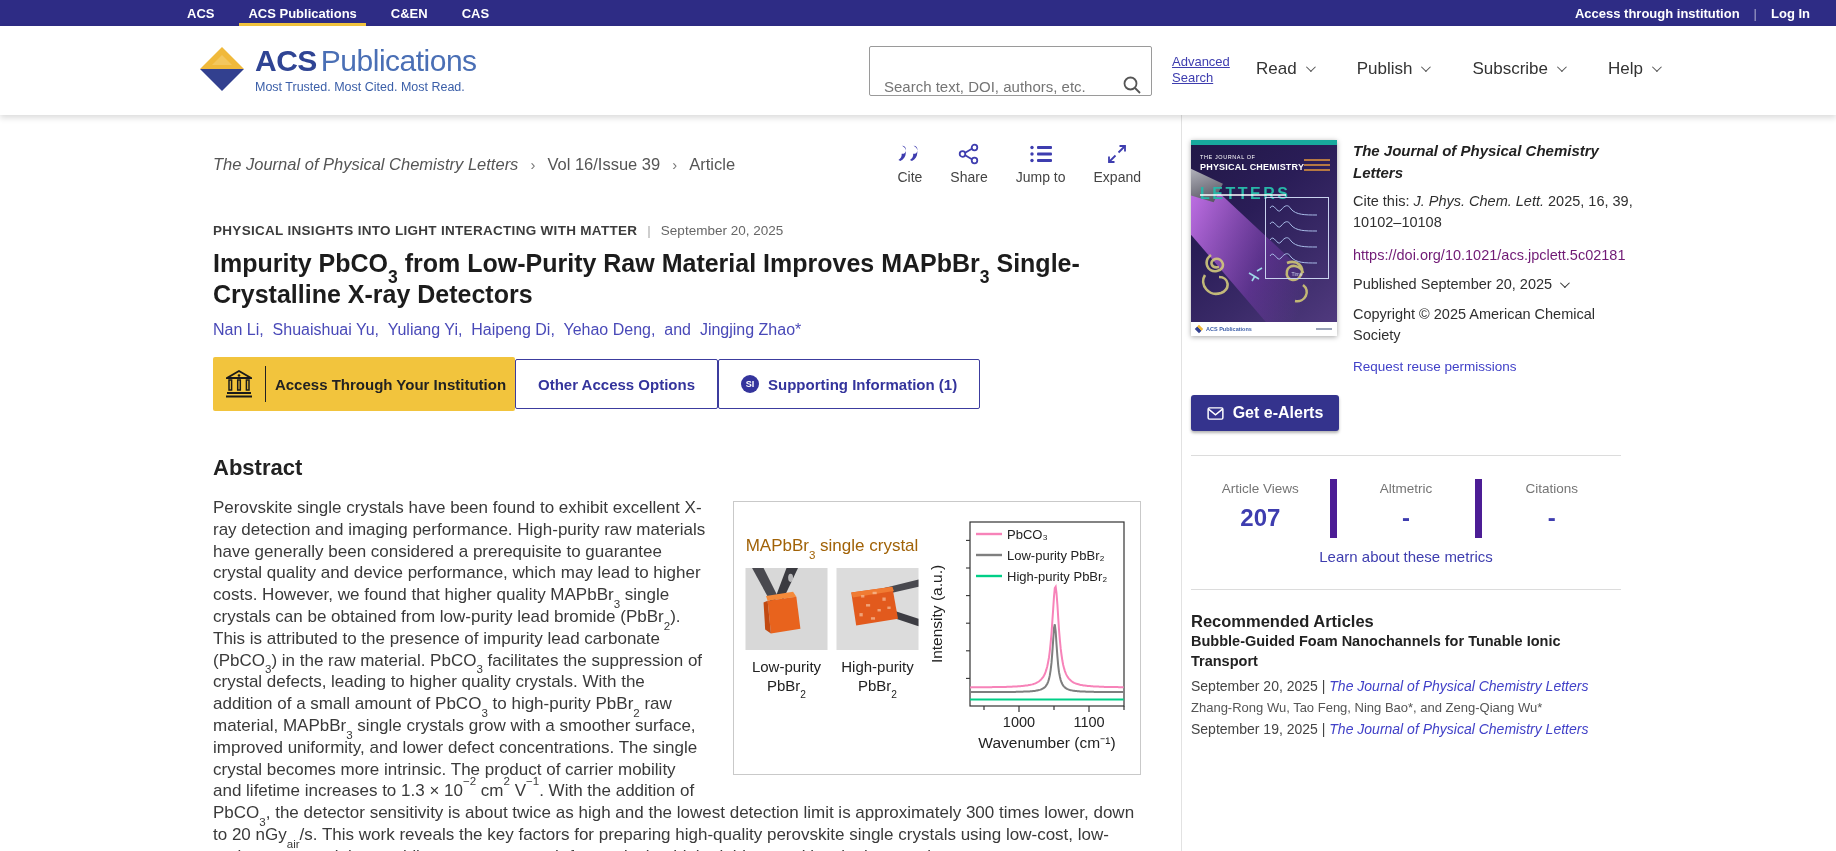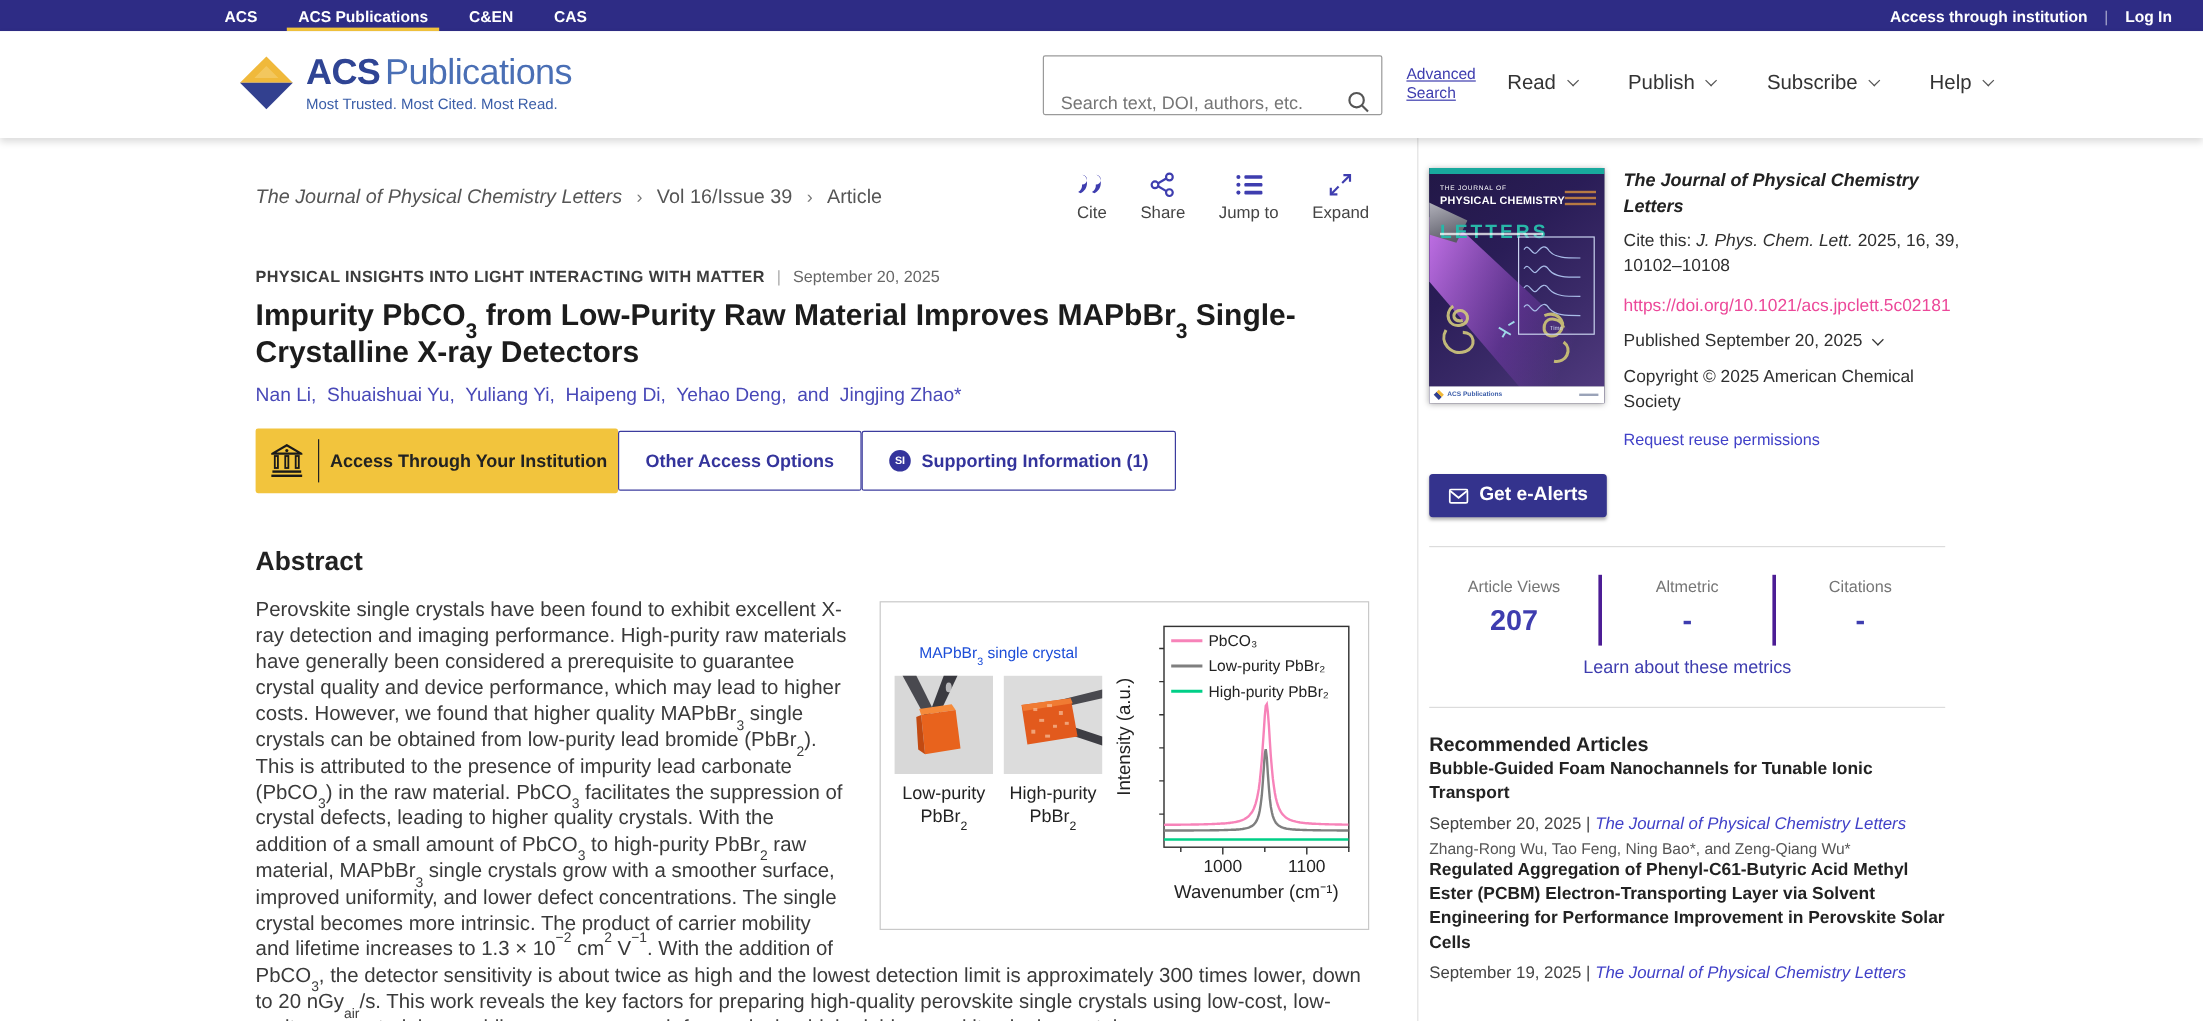--- a/index.html
+++ b/index.html
@@ -70,21 +70,21 @@
   .si-badge { width:18px; height:18px; border-radius:50%; background:#34349c; color:#fff; font-size:9px; font-weight:bold; display:flex; align-items:center; justify-content:center; }
 
   
   .abstract-h { margin-top:44px; font-size:22px; font-weight:bold; color:#222; }
   .abstract-body { margin-top:16px; max-width:930px; }
   .abstract-fig { float:right; width:408px; height:274px; border:1px solid #c9c9c9; background:#fff; margin:4px 0 14px 26px; padding:12px 10px; display:flex; gap:6px; cursor:pointer; }
   .abstract-text { font-size:17px; line-height:21.8px; color:#3a3a3a; text-align:left; }
 
   
   .fig-left { width:182px; display:flex; flex-direction:column; align-items:center; }
-  .fig-crystal-title { margin-top:22px; font-size:13px; color:#1d4ed8; }
+  .fig-crystal-title { margin-top:22px; font-size:17px; color:#a16207; }
   .photo-row { margin-top:12px; display:flex; gap:6px; }
   .photo { width:85px; height:82px; }
   .photo svg { display:block; width:100%; height:100%; }
   .caption-row { margin-top:8px; display:flex; gap:6px; }
   .fig-caption { width:85px; text-align:center; font-size:15px; line-height:1.25; color:#222; }
 
   
   .fig-chart { width:205px; }
   .fig-chart svg { display:block; }
 
@@ -105,32 +105,32 @@
   .inset-xlabel { position:absolute; bottom:1px; width:100%; text-align:center; font-size:5px; color:#cfd6ef; }
   .cover-footer { position:absolute; bottom:0; left:0; right:0; height:14px; background:#fff; display:flex; align-items:center; padding:0 5px; gap:4px; }
   .cf-diamond { width:6px; height:6px; flex:none; background:linear-gradient(180deg,#f0b93b 50%,#32408f 50%); transform:rotate(45deg); }
   .cf-label { font-size:5.5px; color:#3a5ca8; font-weight:bold; }
   .cf-bar { margin-left:auto; width:16px; height:2px; background:#9aa3b8; }
 
   .sb-info { width:288px; font-size:14.5px; color:#2f2f2f; line-height:1.45; }
   .sb-journal { font-size:15px; font-weight:bold; font-style:italic; color:#222; }
   .sb-cite { margin-top:7px; }
   .sb-cite .jabbr { font-style:italic; }
-  .sb-doi { margin-top:12px; color:#ec4899; cursor:pointer; word-break:break-all; }
+  .sb-doi { margin-top:12px; color:#701a75; cursor:pointer; word-break:break-all; }
   .sb-publine { margin-top:8px; display:flex; align-items:center; gap:8px; }
   .sb-publine .chev { border-color:#333; cursor:pointer; }
   .sb-copy { margin-top:9px; }
   .sb-reuse { margin-top:11px; font-size:13.5px; color:#4141c8; cursor:pointer; }
 
   .alerts-btn { margin-top:19px; width:148px; height:36px; background:#34338d; color:#fff; border:none; border-radius:3px; box-shadow:0 2px 3px rgba(0,0,0,.3); font-size:16px; font-weight:bold; font-family:"Liberation Sans",sans-serif; display:flex; align-items:center; justify-content:center; gap:9px; cursor:pointer; }
 
   .sb-divider { margin-top:24px; width:430px; height:1px; background:#dcdcdc; }
   .metrics { margin-top:23px; width:430px; display:flex; }
   .metric { flex:1; text-align:center; padding:2px 0 6px; }
-  .metric + .metric { border-left:3px solid #4c1d95; }
+  .metric + .metric { border-left:7px solid #4c1d95; }
   .metric-label { font-size:13.5px; color:#757575; }
   .metric-value { margin-top:8px; font-size:24px; font-weight:bold; color:#3e3daf; }
   .metrics-link { margin-top:10px; width:430px; text-align:center; font-size:15px; color:#3e3daf; cursor:pointer; }
 
   .rec-h { margin-top:22px; font-size:16.5px; font-weight:bold; color:#222; }
   .rec-item { width:436px; }
   .rec-title { font-size:14.5px; font-weight:bold; color:#222; line-height:1.4; cursor:pointer; }
   .rec-meta { margin-top:6px; font-size:14px; color:#444; }
   .rec-journal { font-style:italic; color:#4141c8; cursor:pointer; }
   .rec-authors { margin-top:6px; font-size:13px; color:#555; }
@@ -460,19 +460,18 @@
 
     <h3 class="rec-h">Recommended Articles</h3>
 
     <div class="rec-item">
       <div class="rec-title">Bubble-Guided Foam Nanochannels for Tunable Ionic Transport</div>
       <div class="rec-meta"><span>September 20, 2025</span> | <span class="rec-journal">The Journal of Physical Chemistry Letters</span></div>
       <div class="rec-authors">Zhang-Rong Wu, Tao Feng, Ning Bao*, and Zeng-Qiang Wu*</div>
     </div>
 
     <div class="rec-item">
-      <div class="rec-title">Regulated Aggregation of Phenyl-C61-Butyric Acid Methyl Ester (PCBM) Electron-Transporting Layer via Solvent Engineering for Performance Improvement in Perovskite Solar Cells</div>
       <div class="rec-meta"><span>September 19, 2025</span> | <span class="rec-journal">The Journal of Physical Chemistry Letters</span></div>
 
     </div>
 
   </div>
 </div>
 
 </body></html>

